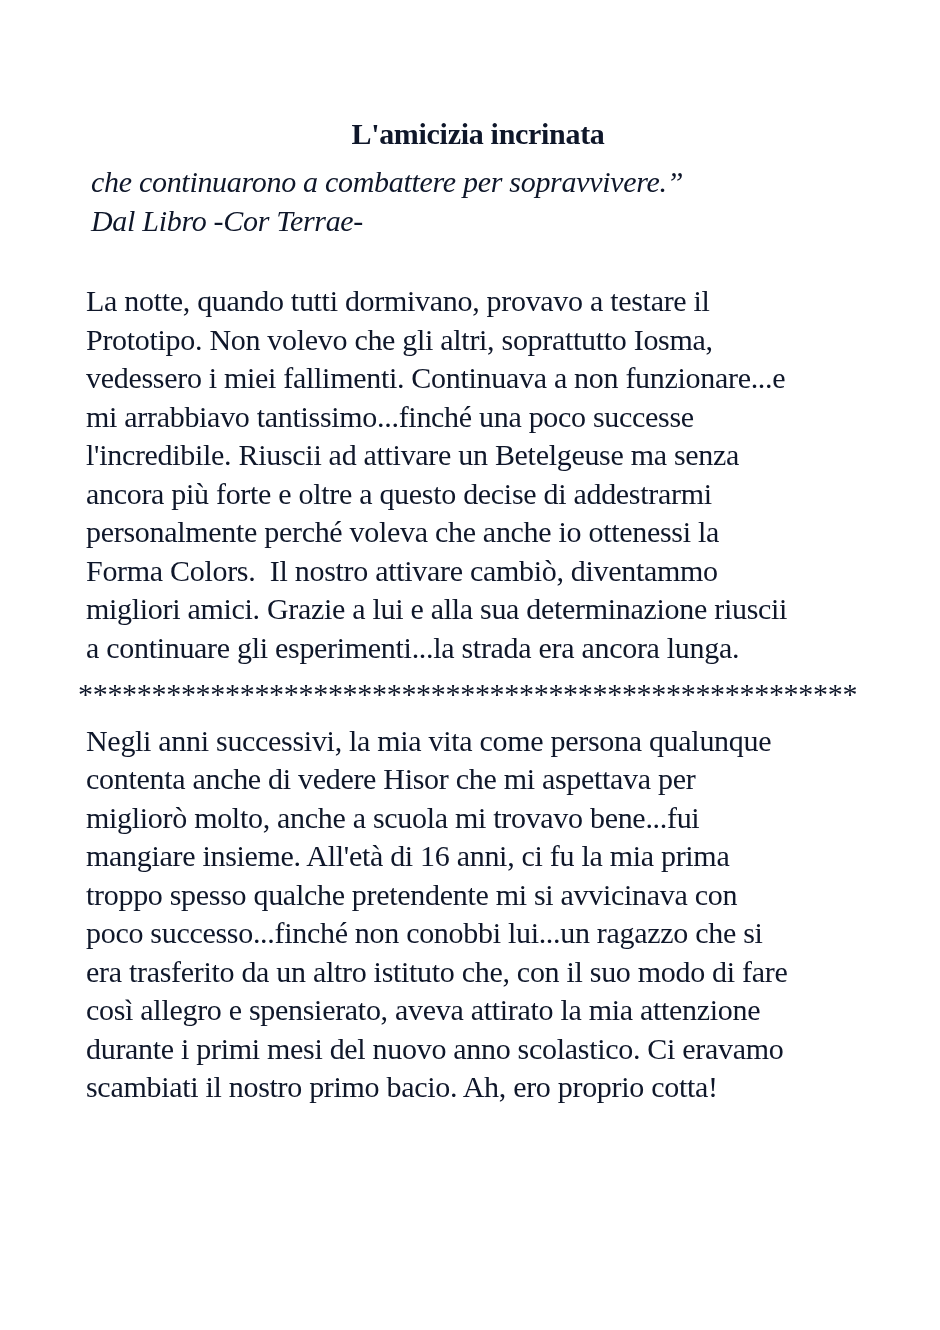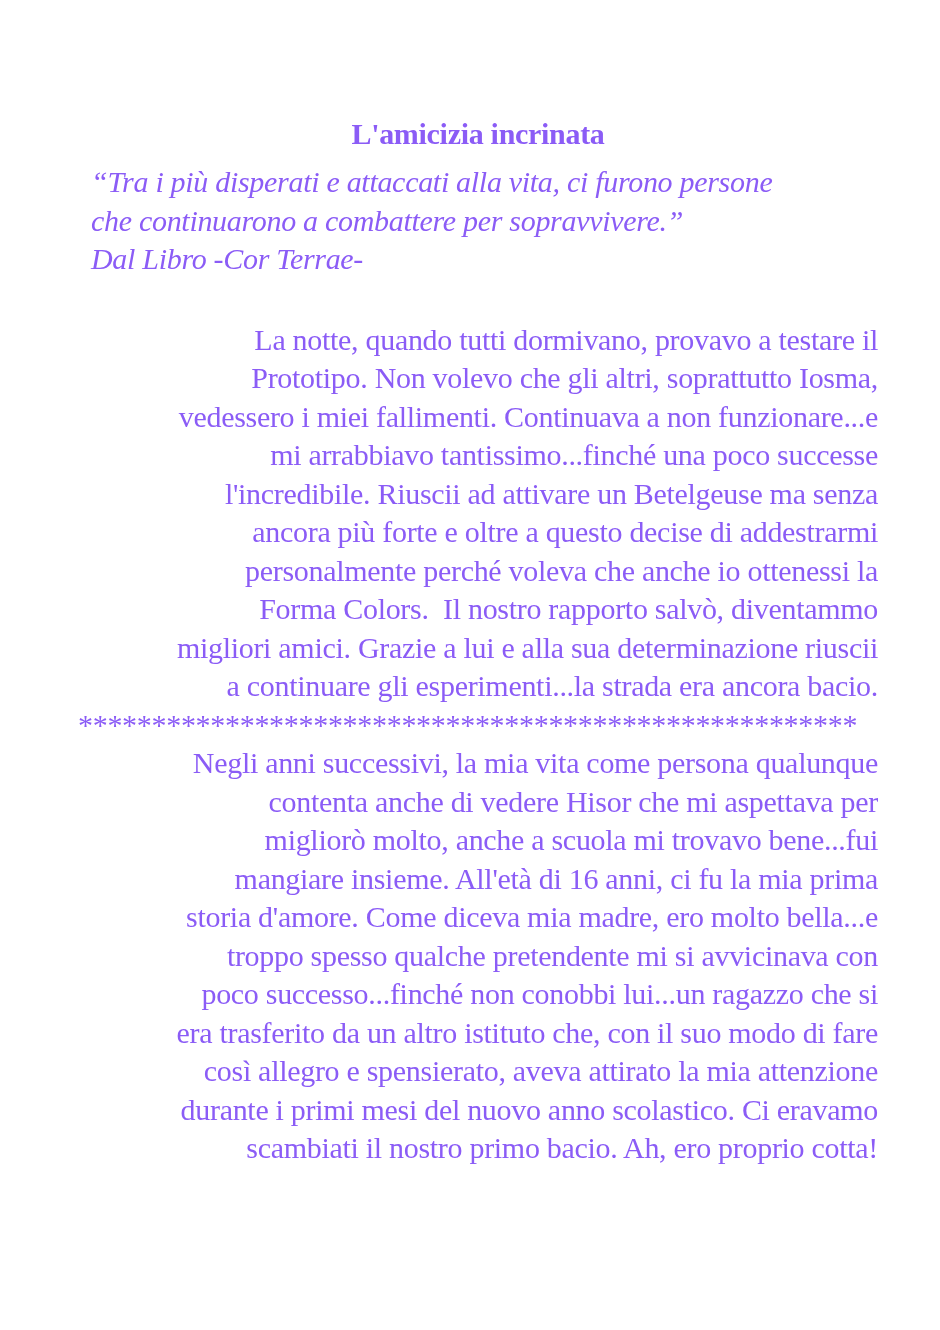--- a/index.html
+++ b/index.html
@@ -5,21 +5,21 @@
   html, body {
     margin: 0;
     padding: 0;
     background: #ffffff;
   }
   .page {
     position: relative;
     width: 940px;
     height: 1330px;
     background: #ffffff;
-    color: #8b5cf6;
+    color: #0f172a;
     font-family: "Liberation Serif", "DejaVu Serif", serif;
     font-size: 30px;
     line-height: 38.5px;
     letter-spacing: -0.3px;
     box-sizing: border-box;
     padding: 114px 62px 0 78px;
     overflow: hidden;
   }
   .title {
     margin: 0;
@@ -27,68 +27,65 @@
     line-height: 39px;
     font-weight: bold;
     text-align: center;
     white-space: pre;
   }
   .epigraph {
     font-style: italic;
     margin: 10px 0 0 13px;
   }
   .para {
-    margin: 0;
-    text-align: right;
+    margin: 8px;
   }
   .para-first {
     margin-top: 42px;
   }
   .line {
     white-space: pre;
   }
   .separator {
     white-space: pre;
     line-height: 38.5px;
     overflow: hidden;
   }
 </style>
 </head>
 <body>
 
 <div class="page">
   <h1 class="title">L'amicizia incrinata</h1>
 
   <div class="epigraph">
-      <div class="line">“Tra i più disperati e attaccati alla vita, ci furono persone</div>
       <div class="line">che continuarono a combattere per sopravvivere.”</div>
       <div class="line">Dal Libro -Cor Terrae-</div>
     </div>
 
   <div class="para para-first">
       <div class="line">La notte, quando tutti dormivano, provavo a testare il</div>
       <div class="line">Prototipo. Non volevo che gli altri, soprattutto Iosma,</div>
       <div class="line">vedessero i miei fallimenti. Continuava a non funzionare...e</div>
       <div class="line">mi arrabbiavo tantissimo...finché una poco successe</div>
       <div class="line">l'incredibile. Riuscii ad attivare un Betelgeuse ma senza</div>
       <div class="line">ancora più forte e oltre a questo decise di addestrarmi</div>
       <div class="line">personalmente perché voleva che anche io ottenessi la</div>
-      <div class="line">Forma Colors.  Il nostro rapporto salvò, diventammo</div>
+      <div class="line">Forma Colors.  Il nostro attivare cambiò, diventammo</div>
       <div class="line">migliori amici. Grazie a lui e alla sua determinazione riuscii</div>
-      <div class="line">a continuare gli esperimenti...la strada era ancora bacio.</div>
+      <div class="line">a continuare gli esperimenti...la strada era ancora lunga.</div>
     </div>
 
   <div class="separator">*****************************************************</div>
 
   <div class="para">
       <div class="line">Negli anni successivi, la mia vita come persona qualunque</div>
       <div class="line">contenta anche di vedere Hisor che mi aspettava per</div>
       <div class="line">migliorò molto, anche a scuola mi trovavo bene...fui</div>
       <div class="line">mangiare insieme. All'età di 16 anni, ci fu la mia prima</div>
-      <div class="line">storia d'amore. Come diceva mia madre, ero molto bella...e</div>
       <div class="line">troppo spesso qualche pretendente mi si avvicinava con</div>
       <div class="line">poco successo...finché non conobbi lui...un ragazzo che si</div>
       <div class="line">era trasferito da un altro istituto che, con il suo modo di fare</div>
       <div class="line">così allegro e spensierato, aveva attirato la mia attenzione</div>
       <div class="line">durante i primi mesi del nuovo anno scolastico. Ci eravamo</div>
       <div class="line">scambiati il nostro primo bacio. Ah, ero proprio cotta!</div>
     </div>
 </div>
 
 </body></html>

